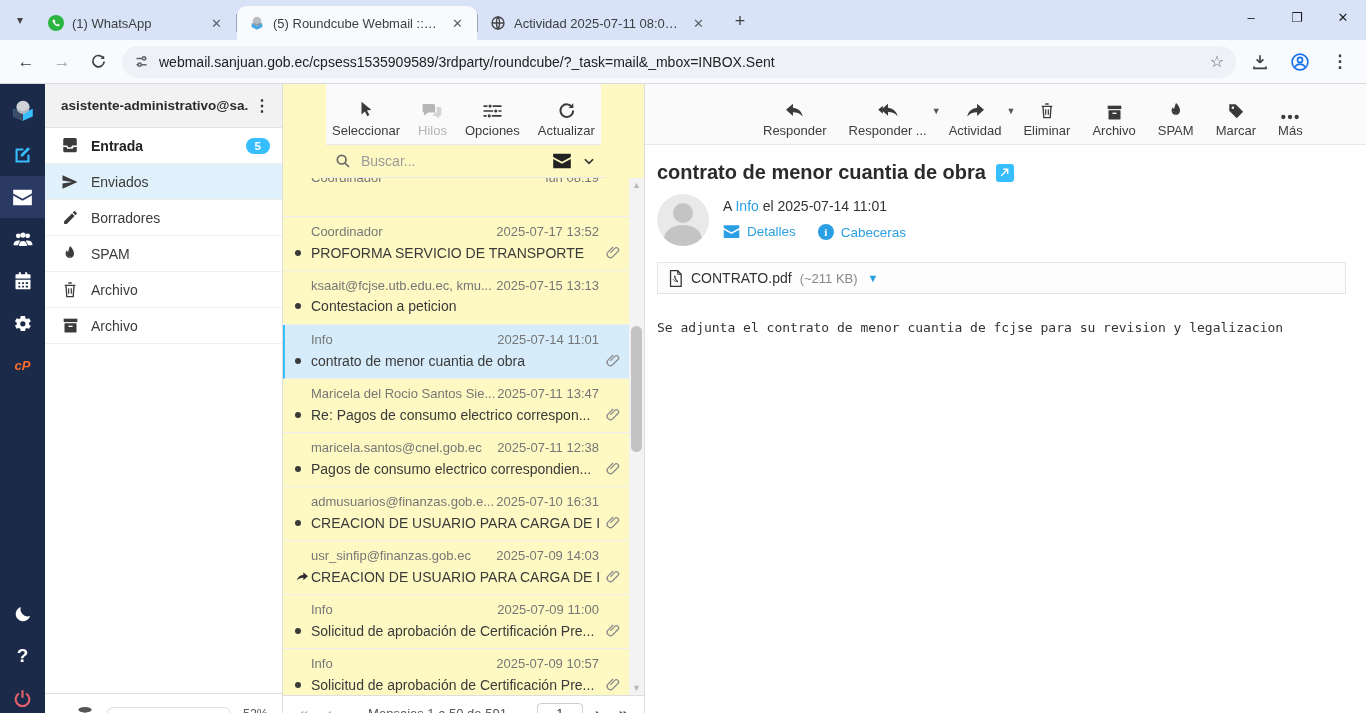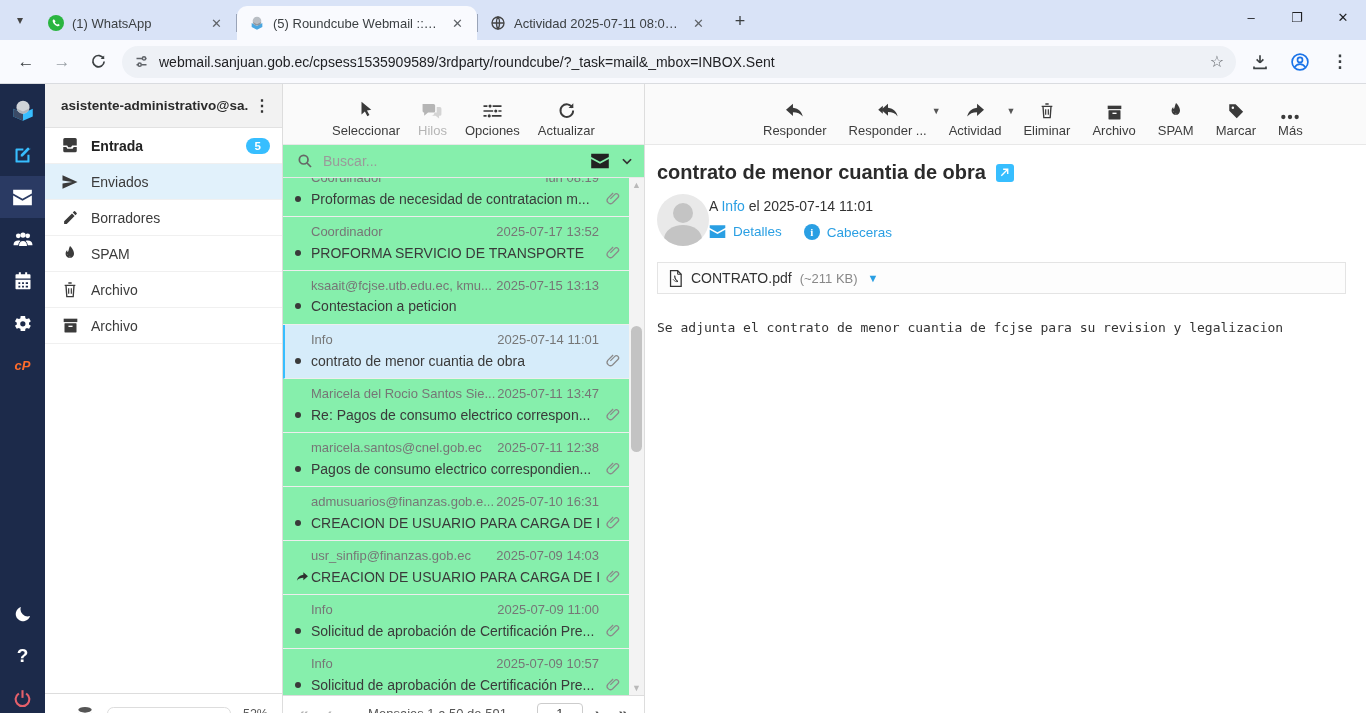--- a/index.html
+++ b/index.html
@@ -53,21 +53,21 @@
   .frow.bold .flabel { font-weight:bold; color:#222; }
   .frow.sel { background:#e1f1fb; }
   .badge { background:#37beff; color:#fff; font-size:11.5px; font-weight:bold; border-radius:9px; padding:2px 9px; }
   .quota { position:absolute; left:0; right:0; top:609px; height:40px; border-top:1px solid #ddd; background:#fff; display:flex; align-items:center; gap:12px; padding:0 14px 0 30px; }
   .quota .qicon { color:#555; }
   .qbar { width:148px; height:13px; border:1px solid #ddd; border-radius:7px; background:#fff; overflow:hidden; }
   .qfill { height:100%; background:#85d3f7; border-radius:7px 0 0 7px; }
   .qpct { font-size:12.5px; color:#555; }
 
   
-  .listcol { width:362px; flex:0 0 362px; border-right:1px solid #ddd; display:flex; flex-direction:column; position:relative; background:#86efac; overflow:hidden; }
+  .listcol { width:362px; flex:0 0 362px; border-right:1px solid #ddd; display:flex; flex-direction:column; position:relative; background:#fef9c3; overflow:hidden;align-items:center; }
   .ltoolbar { height:61px; background:#fafafa; border-bottom:1px solid #e8e8e8; display:flex; align-items:flex-end; justify-content:center; gap:6px; padding-bottom:6px; }
   .tbtn { display:flex; flex-direction:column; align-items:center; gap:3px; color:#3d3d3d; font-size:13px; padding:0 6px; position:relative; }
   .tbtn .ticon { height:22px; display:flex; align-items:flex-end; color:#3a3a3a; }
   .tbtn.disabled { color:#b5b5b5; } .tbtn.disabled .ticon { color:#b5b5b5; }
   .tbtn .caret { position:absolute; right:-8px; bottom:22px; font-size:9px; color:#555; }
   .searchrow { height:33px; border-bottom:1px solid #e8e8e8; display:flex; align-items:center; padding:0 10px 0 14px; gap:10px; }
   .searchrow .sicon { color:#666; display:flex; }
   .searchrow input { flex:1; border:0; outline:0; font-size:14px; color:#333; background:transparent; font-family:inherit; }
   .searchrow input::placeholder { color:#9a9a9a; }
   .searchrow .senv { color:#222; display:flex; }
@@ -92,21 +92,21 @@
   .pcount { flex:1; text-align:center; font-size:13px; color:#555; }
   .pinput { width:46px; height:22px; border:1px solid #ccc; border-radius:4px; text-align:center; font-size:13px; color:#333; font-family:inherit; }
 
   
   .readpane { flex:1; display:flex; flex-direction:column; background:#fff; overflow:hidden; }
   .rtoolbar { height:61px; background:#fafafa; border-bottom:1px solid #e8e8e8; display:flex; align-items:flex-end; gap:10px; padding:0 0 6px 112px; }
   .rbody { padding:12px 16px 0 12px; }
   .subjrow { display:flex; align-items:center; gap:10px; margin:4px 0 10px; }
   .subject { font-size:20px; font-weight:bold; color:#2b2b2b; }
   .extlink { width:18px; height:18px; border-radius:3px; background:#37beff; display:flex; align-items:center; justify-content:center; color:#fff; }
-  .fromblock { display:flex; align-items:flex-start; margin-bottom:16px; }
+  .fromblock { display:flex; gap:14px; align-items:flex-start; margin-bottom:16px; }
   .avatar { width:52px; height:52px; border-radius:50%; background:#e9e9e9; overflow:hidden; position:relative; flex:0 0 52px; }
   .avatar .head { position:absolute; left:16px; top:9px; width:20px; height:20px; border-radius:50%; background:#c4c4c4; }
   .avatar .torso { position:absolute; left:7px; top:31px; width:38px; height:28px; border-radius:50% 50% 0 0; background:#c4c4c4; }
   .fromline { font-size:14px; color:#333; margin:4px 0 10px; }
   .fromline a { color:#2a9fe3; text-decoration:none; }
   .metalinks { display:flex; gap:22px; align-items:flex-start; }
   .mlink { display:flex; gap:7px; align-items:center; color:#2a9fe3; font-size:13.5px; }
   .mlink .licon { display:flex; color:#2a9fe3; }
   .infoi { width:16px; height:16px; border-radius:50%; background:#2a9fe3; color:#fff; font-size:11px; font-weight:bold; display:flex; align-items:center; justify-content:center; font-family:"Liberation Serif",serif; }
   .attachbox { border:1px solid #e4e4e4; background:#fdfdfd; height:32px; display:flex; align-items:center; gap:8px; padding:0 10px; margin:4px 4px 0 0; }
@@ -401,31 +401,20 @@
             <path d="M5 9l7 7 7-7"></path>
           </svg>
       </span>
     </div>
     <div class="mlist" id="message-list">
         <div class="mrow" style="margin-top:-15px;">
           <div class="mline1">
             <span class="msender">Coordinador</span>
             <span class="mdate">lun 08:19</span>
           </div>
-          <div class="mline2">
-            <span class="mflag">
-              <span class="mdot"></span>
-            </span>
-            <span class="msub">Proformas de necesidad de contratacion m...</span>
-            <span class="mclip">
-              <svg width="16" height="17" viewBox="0 0 24 24" fill="none" stroke="currentColor" stroke-width="1.9">
-                <path d="M8 12.5l6.7-6.7a3.3 3.3 0 0 1 4.7 4.7l-8.2 8.2a5 5 0 0 1-7-7l8-8"></path>
-              </svg>
-            </span>
-          </div>
         </div>
         <div class="mrow">
           <div class="mline1">
             <span class="msender">Coordinador</span>
             <span class="mdate">2025-07-17 13:52</span>
           </div>
           <div class="mline2">
             <span class="mflag">
               <span class="mdot"></span>
             </span>

